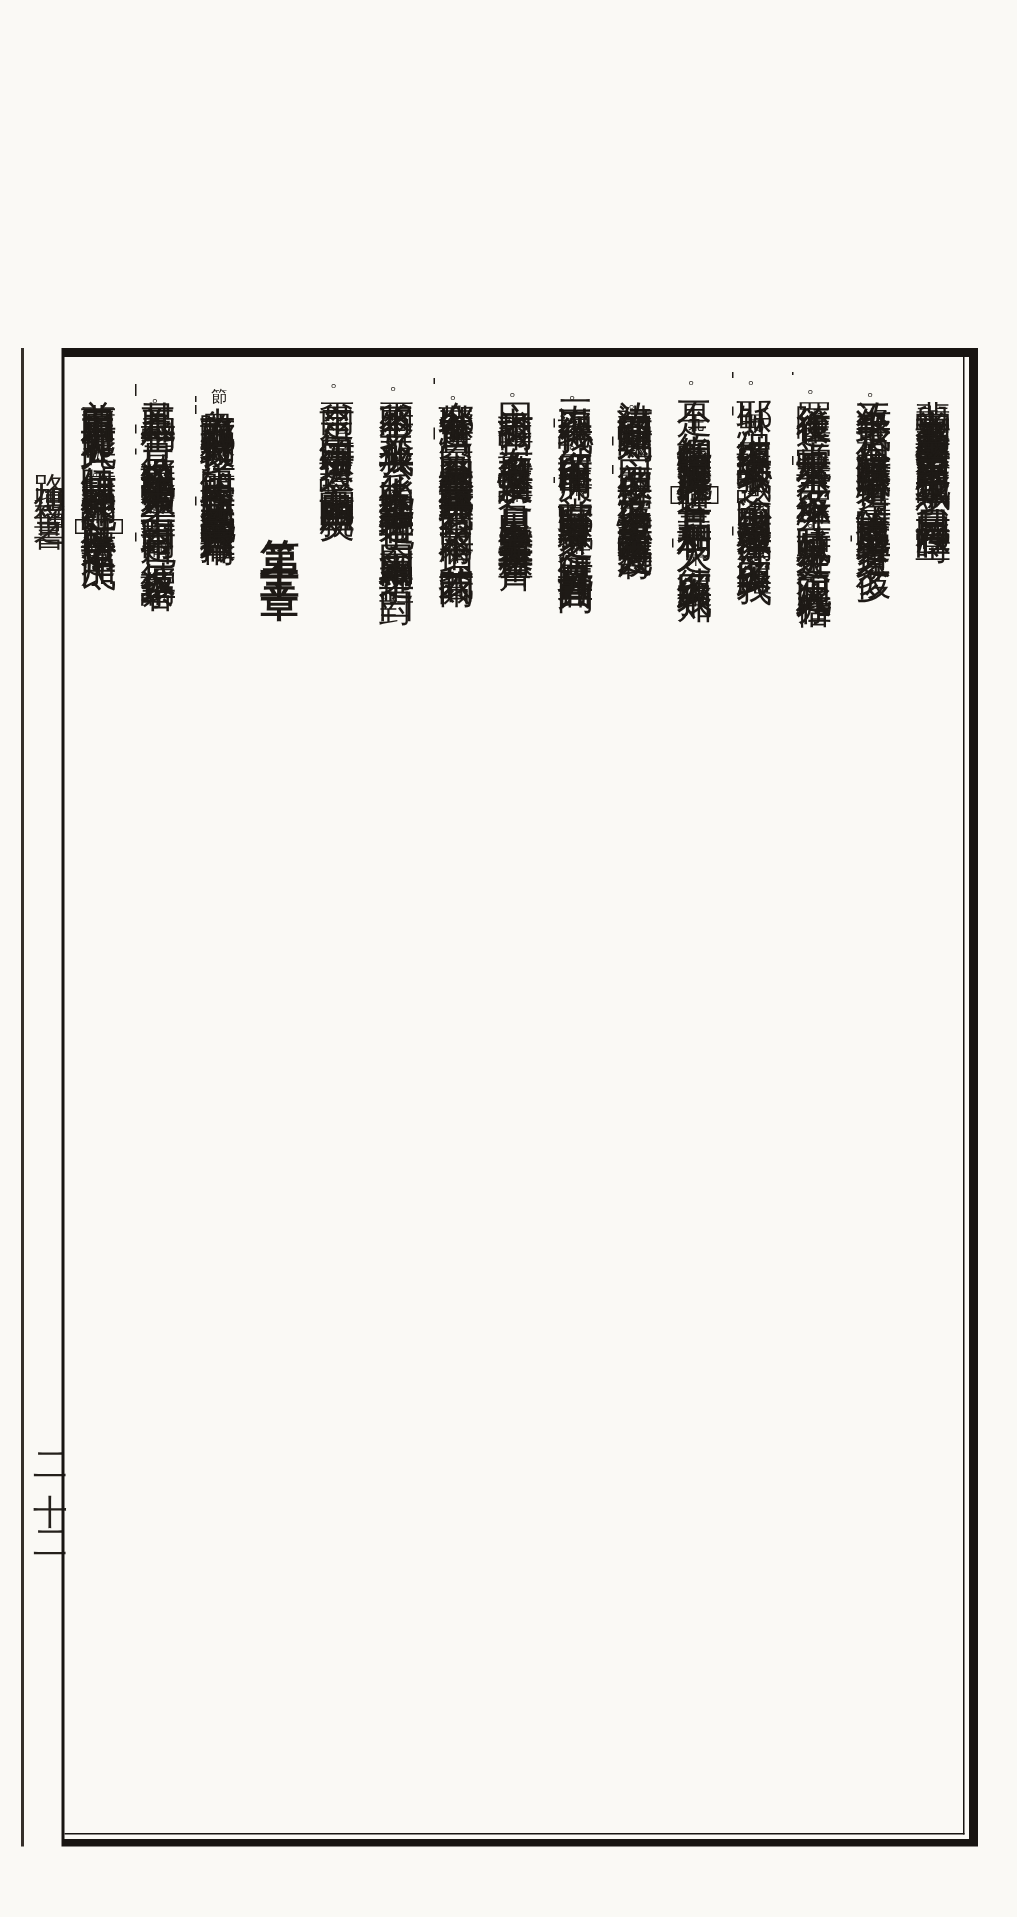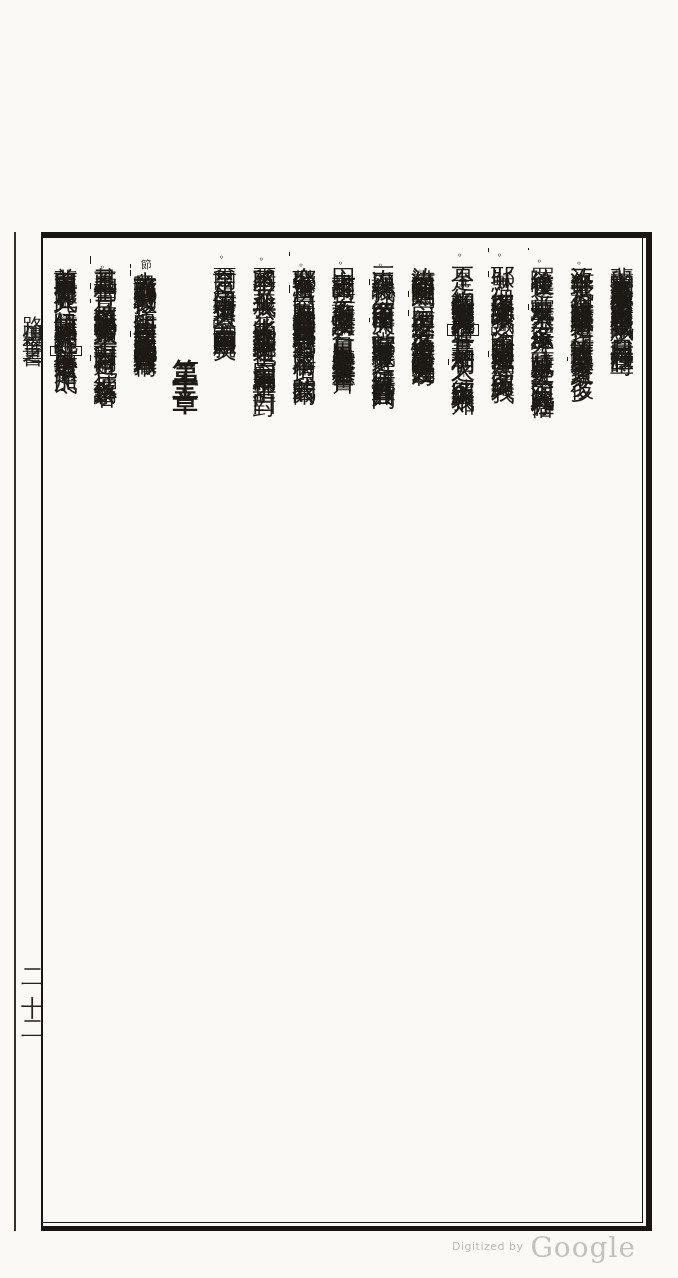--- a/index.html
+++ b/index.html
@@ -88,17 +88,14 @@
         <div class="col"><span class="t">令帶</span><span class="s">耶穌</span><span class="t">進會所</span><span class="p">。</span><span class="v">六十七</span><span class="t">曰爾為</span><span class="s">基利士督</span><span class="t">是否告我其對伊等曰我若告爾</span><span class="p">。</span><span class="t">爾將不信</span><span class="p">。</span><span class="v">六十八</span><span class="t">我若問爾</span></div>
         <div class="col"><span class="t">爾將不答</span><span class="p">。</span><span class="t">並不放我去</span><span class="p">。</span><span class="v">六十九</span><span class="t">此後人之子則坐在至能神之右手也</span><span class="p">。</span><span class="v">七十</span><span class="t">僉曰則爾為神之子乎</span><span class="p">。</span><span class="t">對曰</span></div>
         <div class="col"><span class="t">爾言是</span><span class="p">。</span><span class="v">七十一</span><span class="t">伊等曰吾還須何證人</span><span class="p">。</span><span class="t">盖吾自聞由厥親口矣</span><span class="p">。</span></div>
         <div class="col heading-col"><span class="h">第二十三章</span></div>
         <div class="col"><span class="v">節</span><span class="t">大衆隨起而引</span><span class="s">耶穌</span><span class="t">到</span><span class="s">彼拉多</span><span class="p">。</span><span class="v">二</span><span class="t">伊等即起控告之曰我等遇此人亂國禁進貢與</span><span class="s">西撒耳</span><span class="t">稱</span></div>
         <div class="col"><span class="t">其已為王</span><span class="s">基利士督</span><span class="p">。</span><span class="v">三</span><span class="t">且</span><span class="s">彼拉多</span><span class="t">訊之曰爾為</span><span class="s">如大</span><span class="t">人輩之王乎</span><span class="p">。</span><span class="t">對曰爾言是也</span><span class="p">。</span><span class="v">四</span><span class="s">彼拉多</span><span class="t">謂祭者</span></div>
         <div class="col"><span class="t">首輩與民曰吾不見何罪在此人</span><span class="p">。</span><span class="v">五</span><span class="t">時伊等越熱曰其煽衆作亂</span><span class="p">。</span><span class="t">以其所傳之道散于通</span><span class="b">加氐</span></div>
       </div>
   </div>
 
-  <div class="wm">
-    <span class="wm-prefix">Digitized by</span><span class="wm-brand">Google</span>
-  </div>
 
 </div>
 
 </body></html>

